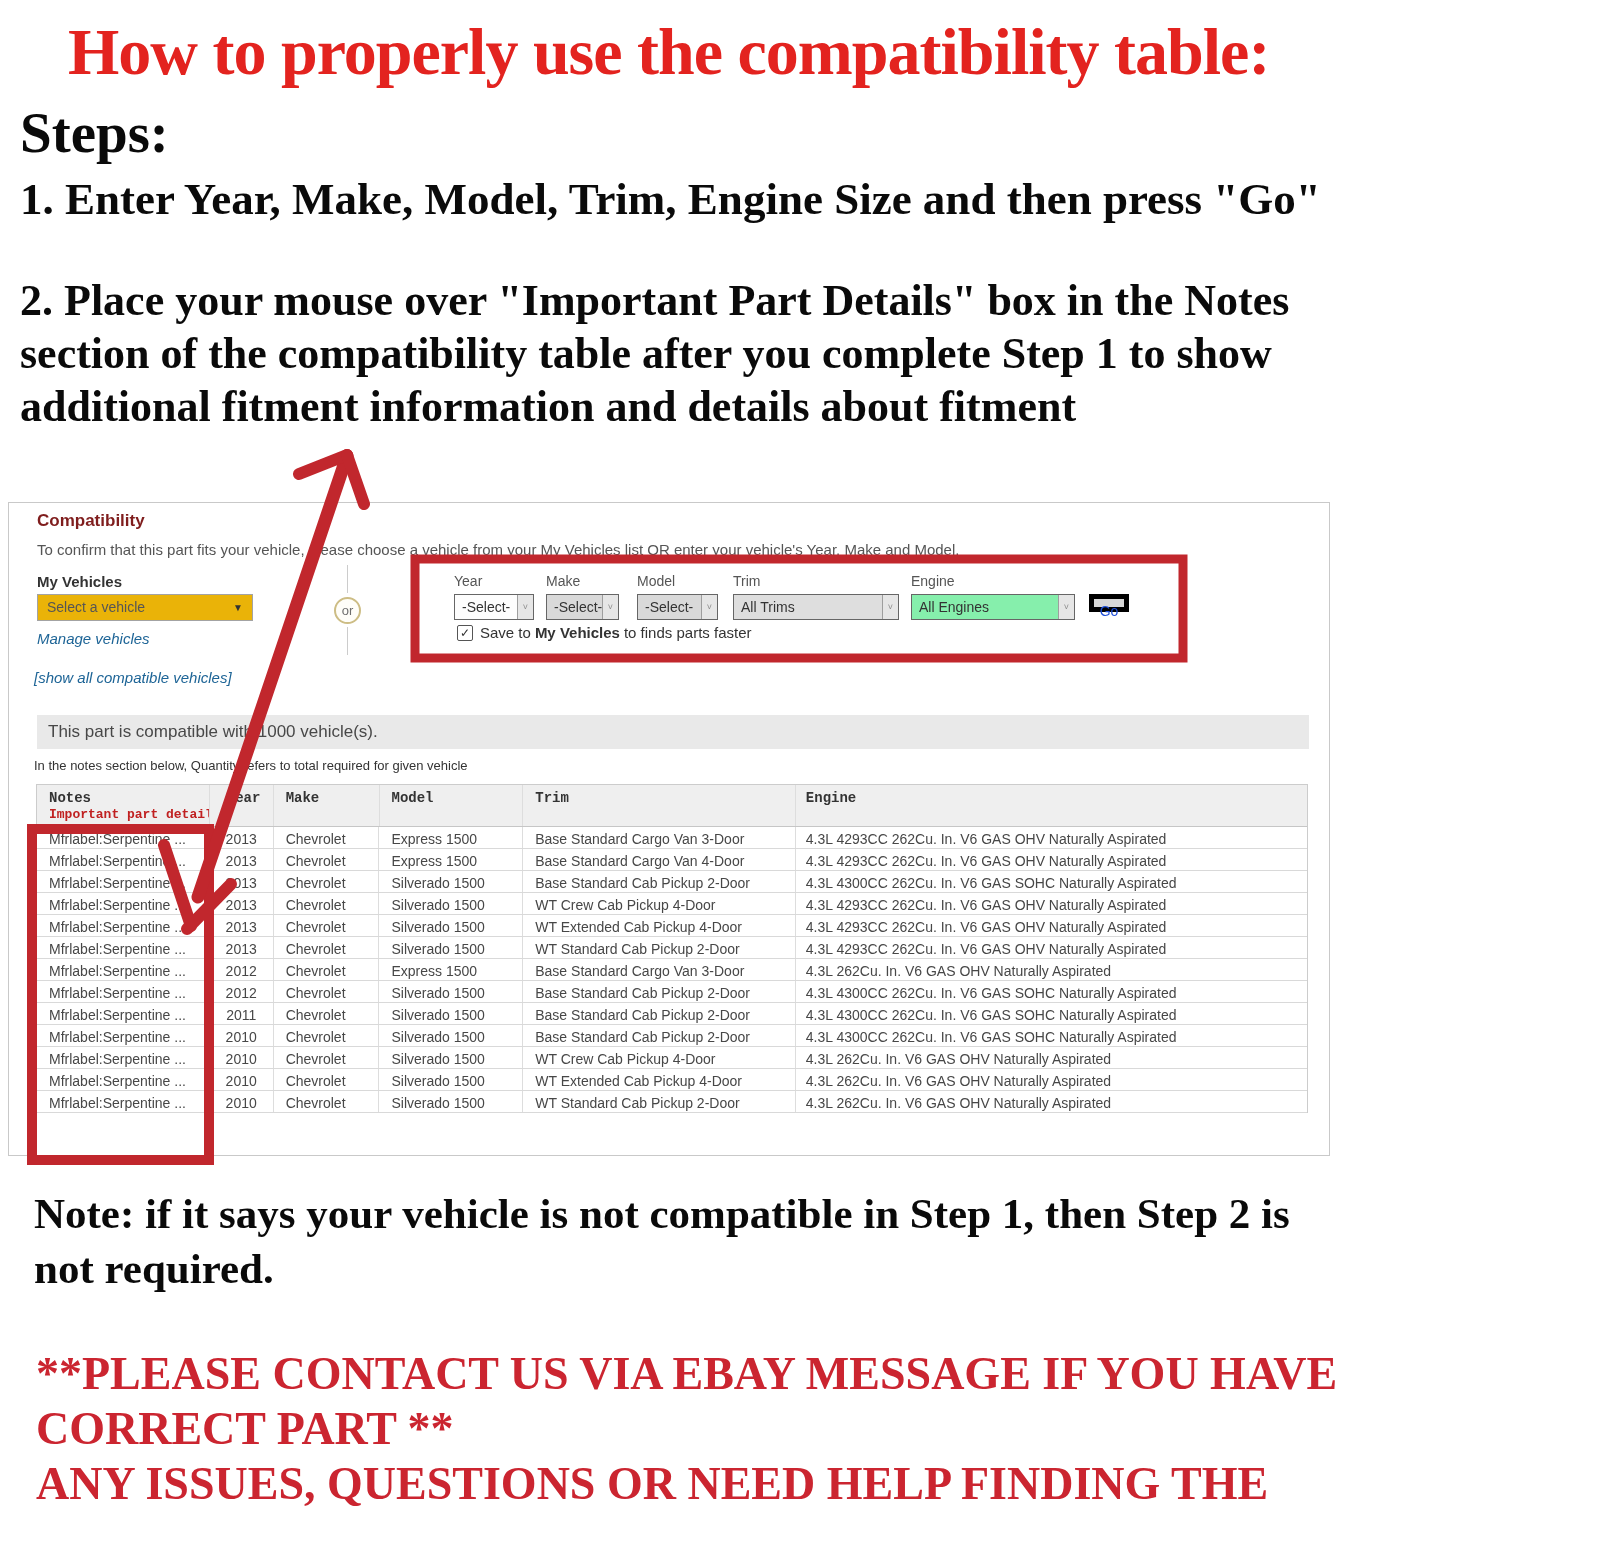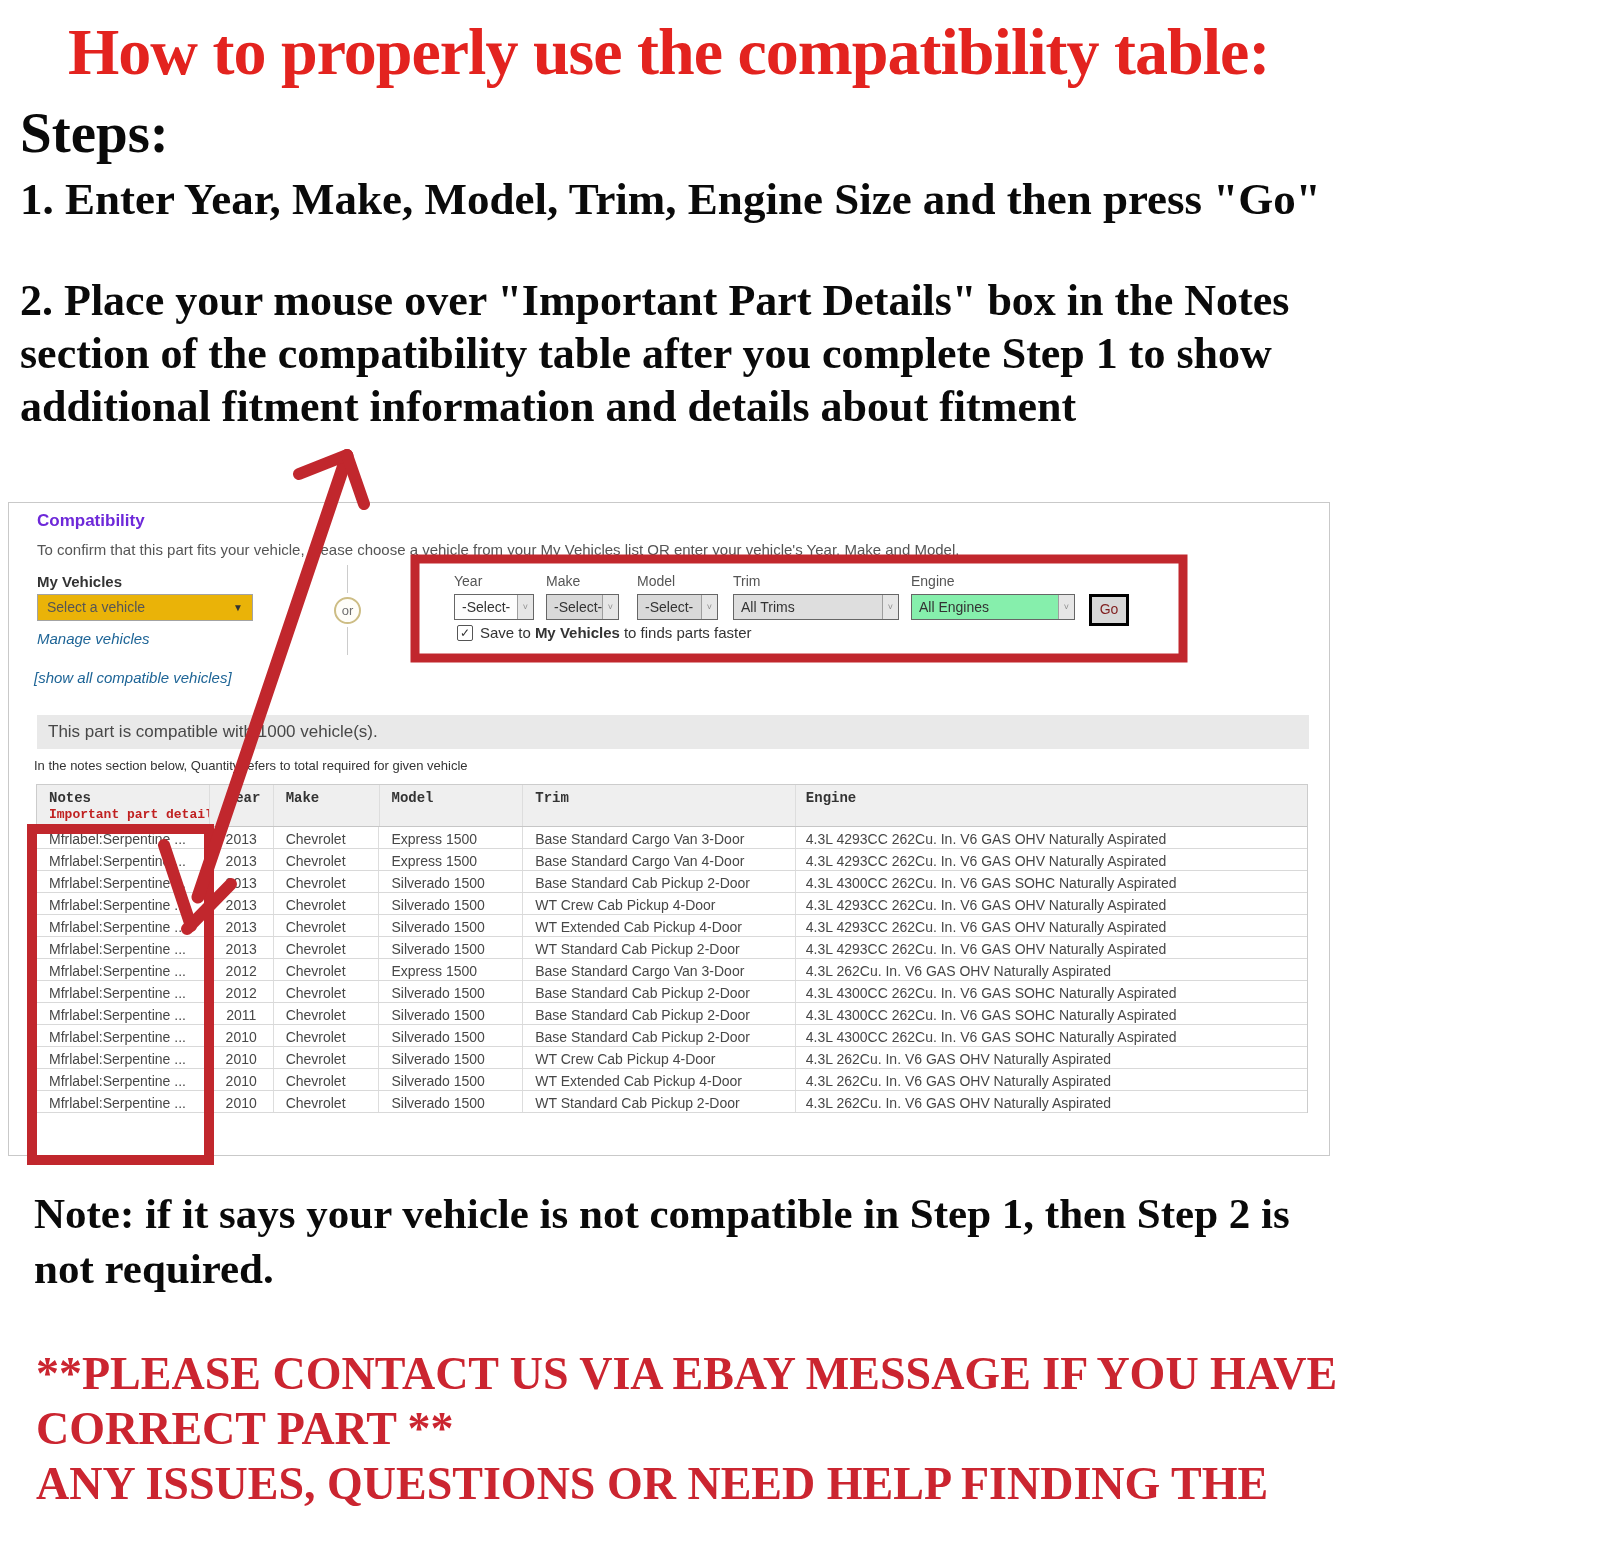--- a/index.html
+++ b/index.html
@@ -20,21 +20,21 @@
   .note-block { position:absolute; left:34px; top:1186px; font-size:43px; line-height:55px; }
   .footer-block { position:absolute; left:36px; top:1346px; font-size:46px; line-height:55px; color:#cb2530; }
   .tline { white-space:nowrap; }
 
   
   .widget {
     position:absolute; left:8px; top:502px; width:1322px; height:654px;
     border:1px solid #c9c9c9; background:#fff; overflow:hidden; font-size:15px; color:#333;
   }
   .w-abs { position:absolute; }
-  .widget-heading { left:28px; top:8px; font-size:17px; font-weight:bold; color:#6d28d9; }
+  .widget-heading { left:28px; top:8px; font-size:17px; font-weight:bold; color:#7f1d1d; }
   .widget-desc { left:28px; top:38px; font-size:15px; color:#555; white-space:nowrap; }
   .mv-label { left:28px; top:70px; font-size:15px; font-weight:bold; color:#333; }
   .vehicle-select {
     left:28px; top:91px; width:216px; height:27px; border:1px solid #a3a3a3; background:#eab308;
     font-size:14px; color:#555; line-height:25px; padding-left:9px; cursor:pointer;
   }
   .vehicle-select .dd-arrow {
     position:absolute; right:9px; top:0; line-height:25px; font-size:10px; color:#333;
   }
   .link { color:#1d6496; font-size:15px; text-decoration:none; cursor:pointer;font-style:italic; }
@@ -58,22 +58,22 @@
   .select .chev {
     position:absolute; right:0; top:0; bottom:0; width:16px; background:#e6e6e6;
     border-left:1px solid #9e9e9e; color:#8a8a8a; font-size:9px; text-align:center; line-height:24px;
   }
   .f-year   { left:445px; width:80px; }  .f-year .select { background:#fdfdfd; }
   .f-make   { left:537px; width:73px; }  .f-make .select { background:#d9d9d9; }
   .f-model  { left:628px; width:81px; }  .f-model .select { background:#d9d9d9; }
   .f-trim   { left:724px; width:166px; } .f-trim .select { background:#dedede; }
   .f-engine { left:902px; width:164px; } .f-engine .select { background:#86efac; }
   .go-btn {
-    left:1080px; top:91px; width:40px; height:32px; background:#d8d8d8; border:3px solid #000000;
-    color:#7f1d1d; font-size:14px; text-align:center; line-height:24px; cursor:pointer;
+    left:1080px; top:91px; width:40px; height:18px; background:#d8d8d8; border:5px solid #000000;
+    color:#1d4ed8; font-size:14px; text-align:center; line-height:24px; cursor:pointer;
   }
   .save-row { left:448px; top:121px; height:18px; }
   .save-checkbox {
     position:absolute; left:0; top:1px; width:16px; height:16px; background:#fff;
     border:1px solid #555; border-radius:2px; color:#333; font-size:12px; text-align:center; line-height:14px;
     cursor:pointer;
   }
   .save-text { position:absolute; left:23px; top:0; white-space:nowrap; font-size:15px; color:#333; }
   .save-text b { margin:0 4px; }
   

